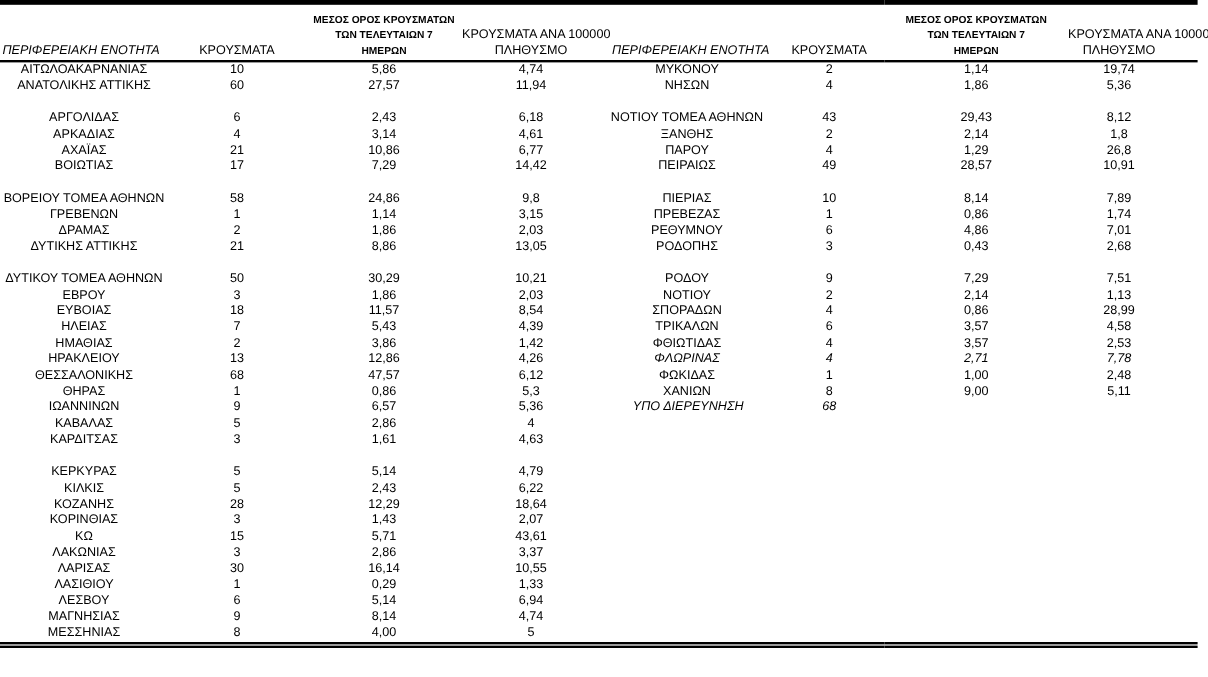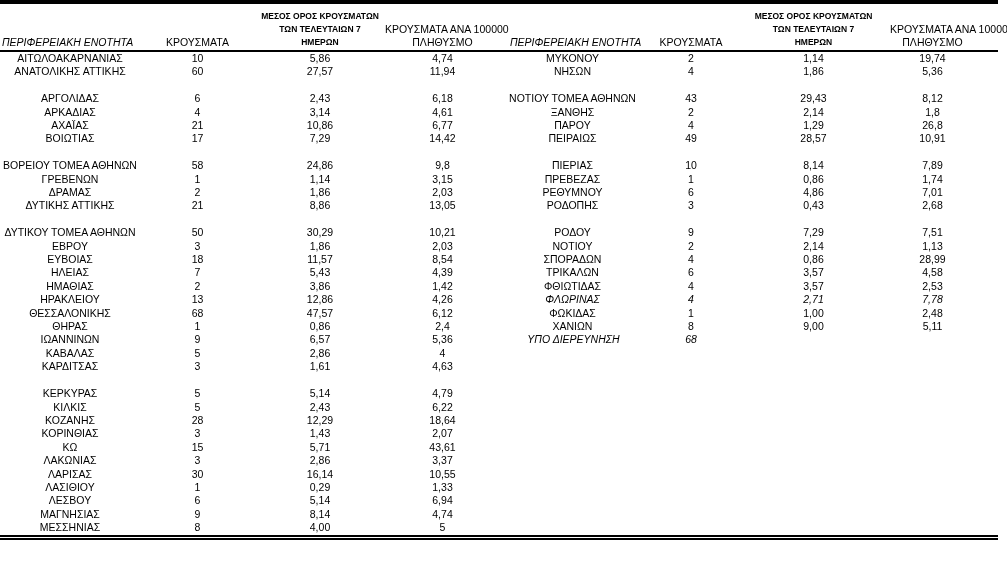--- a/index.html
+++ b/index.html
@@ -319,21 +319,21 @@
         <td>ΦΩΚΙΔΑΣ</td>
         <td>1</td>
         <td>1,00</td>
         <td>2,48</td>
         <td></td>
       </tr>
       <tr>
         <td>ΘΗΡΑΣ</td>
         <td>1</td>
         <td>0,86</td>
-        <td>2,4</td>
+        <td>5,3</td>
         <td>ΧΑΝΙΩΝ</td>
         <td>8</td>
         <td>9,00</td>
         <td>5,11</td>
         <td></td>
       </tr>
       <tr>
         <td>ΙΩΑΝΝΙΝΩΝ</td>
         <td>9</td>
         <td>6,57</td>

